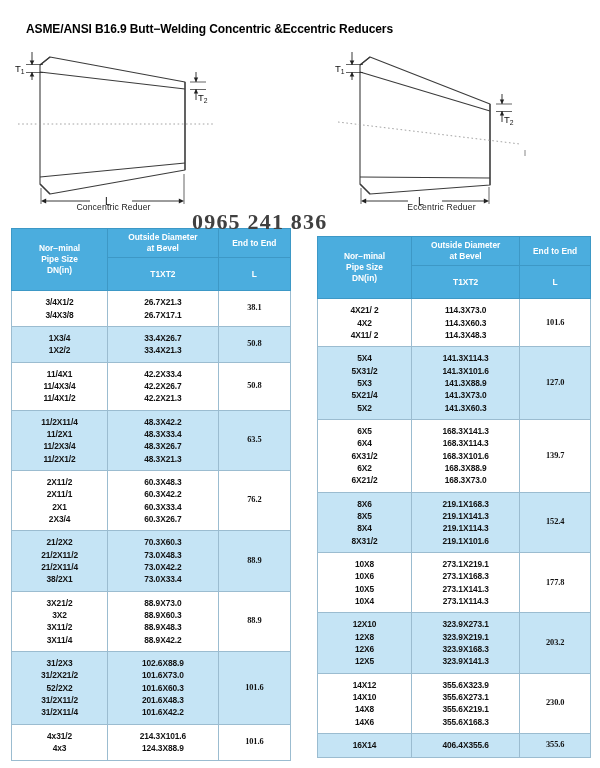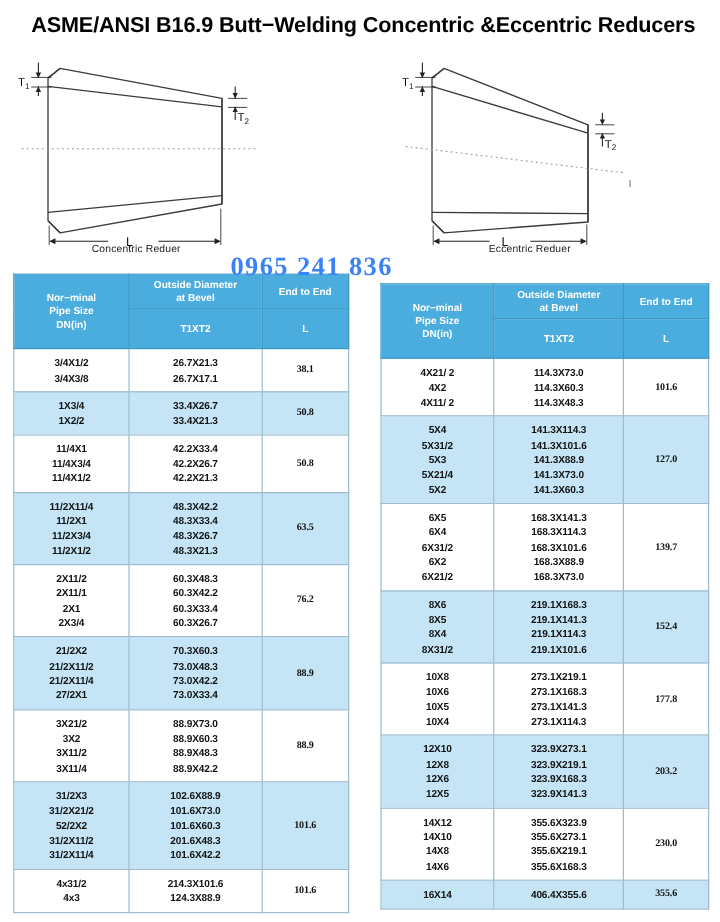--- a/index.html
+++ b/index.html
@@ -13,22 +13,22 @@
     font-family: "Liberation Sans", sans-serif;
     color: #111111;
     position: relative;
     overflow: hidden;
   }
 
   
   .doc-title {
     position: absolute;
     left: 26px;
-    top: 11px;
-    font-size: 18px;
+    top: 22px;
+    font-size: 12px;
     font-weight: bold;
     letter-spacing: -0.1px;
     white-space: nowrap;
     color: #000;
   }
 
   
   .figures {
     position: absolute;
     left: 0;
@@ -58,21 +58,21 @@
   .fig-caption.right-cap { left: -16px; }
 
   
   .watermark {
     position: absolute;
     left: 192px;
     top: 209px;
     font-family: "Liberation Serif", serif;
     font-weight: bold;
     font-size: 22px;
-    color: #3b82f6;
+    color: #404040;
     letter-spacing: 1.2px;
     z-index: 40;
     white-space: nowrap;
     pointer-events: none;
   }
 
   
   .tables {
     position: absolute;
     top: 0;
@@ -328,21 +328,21 @@
             <span>60.3X33.4</span>
             <span>60.3X26.7</span>
           </td>
           <td class="len-cell">76.2</td>
         </tr>
         <tr class="striped">
           <td class="cell-lines">
             <span>21/2X2</span>
             <span>21/2X11/2</span>
             <span>21/2X11/4</span>
-            <span>27/2X1</span>
+            <span>38/2X1</span>
           </td>
           <td class="cell-lines">
             <span>70.3X60.3</span>
             <span>73.0X48.3</span>
             <span>73.0X42.2</span>
             <span>73.0X33.4</span>
           </td>
           <td class="len-cell">88.9</td>
         </tr>
         <tr>

